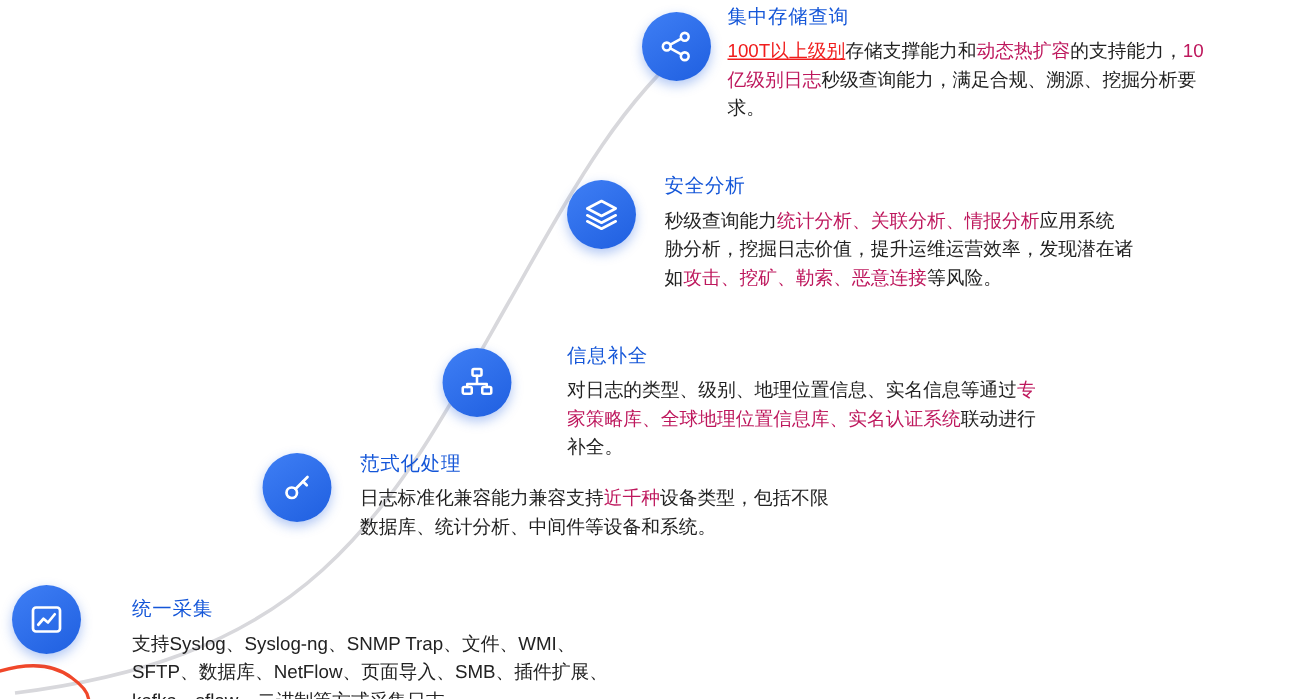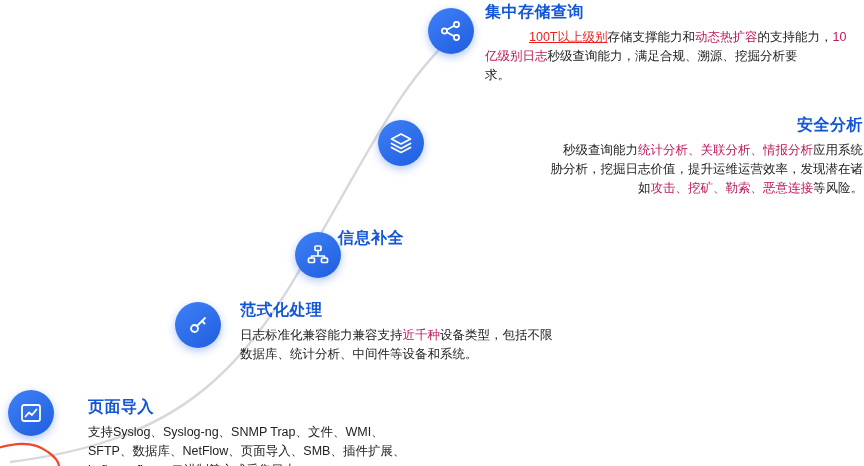--- a/index.html
+++ b/index.html
@@ -35,38 +35,37 @@
     box-shadow: 0 3px 8px rgba(31,95,224,0.35);
     display: flex;
     align-items: center;
     justify-content: center;
   }
   .node svg { display: block; }
   .block {
     position: absolute;
   }
   .block-title {
-    font-size: 16px;
-    font-weight: bold;
+    font-size: 13px;
+    font-weight: normal;
     color: #1456d8;
     margin: 0 0 5px 0;
     letter-spacing: 0.5px;
   }
   .block-body {
     font-size: 12.5px;
     line-height: 19px;
     color: #222222;
   }
   .hl {
     color: #be185d;
   }
   .hl-u {
     color: #f01d1d;
     text-decoration: underline;
-    margin-left: 44px;
   }
 </style>
 </head>
 <body>
 
 <div id="stage">
 
   <svg id="curve" viewBox="0 0 864 466">
     <path d="M 10 462 C 90 452, 160 430, 215 380 C 268 332, 300 270, 340 200 C 382 126, 412 70, 462 28" fill="none" stroke="#d8d8dc" stroke-width="2.4"></path>
     <path d="M -8 450 C 14 442, 34 441, 48 452 C 62 462, 62 470, 52 478" fill="none" stroke="#f0472a" stroke-width="2.2"></path>
@@ -118,41 +117,46 @@
         <circle cx="17.5" cy="5.5" r="2.6"></circle>
         <circle cx="17.5" cy="18.5" r="2.6"></circle>
         <circle cx="5.5" cy="12" r="2.6"></circle>
         <line x1="7.9" y1="10.8" x2="15.2" y2="6.7"></line>
         <line x1="7.9" y1="13.2" x2="15.2" y2="17.3"></line>
       </svg>
     </span>
   </div>
 
   <div class="block" style="left:88px; top:397px; width:420px;">
-    <div class="block-title">页面导入</div>
+    <div class="block-title">统一采集</div>
     <div class="block-body">
         <div><span>支持Syslog、Syslog-ng、SNMP Trap、文件、WMI、</span></div>
         <div><span>SFTP、数据库、NetFlow、页面导入、SMB、插件扩展、</span></div>
         <div><span>kafka、sflow、二进制等方式采集日志。</span></div>
       </div>
   </div>
 
   <div class="block" style="left:240px; top:300px; width:420px;">
     <div class="block-title">范式化处理</div>
     <div class="block-body">
         <div><span>日志标准化兼容能力兼容支持</span><span class="hl">近千种</span><span>设备类型，包括不限</span></div>
         <div><span>数据库、统计分析、中间件等设备和系统。</span></div>
       </div>
   </div>
 
-  <div class="block" style="left:338px; top:228px; width:450px;">
+  <div class="block" style="left:378px; top:228px; width:450px;">
     <div class="block-title">信息补全</div>
+    <div class="block-body">
+        <div><span>对日志的类型、级别、地理位置信息、实名信息等通过</span><span class="hl">专</span></div>
+        <div><span class="hl">家策略库、全球地理位置信息库、实名认证系统</span><span>联动进行</span></div>
+        <div><span>补全。</span></div>
+      </div>
   </div>
 
-  <div class="block" style="left:443px; top:115px; width:420px;text-align:right;">
+  <div class="block" style="left:443px; top:115px; width:420px;">
     <div class="block-title">安全分析</div>
     <div class="block-body">
         <div><span>秒级查询能力</span><span class="hl">统计分析、关联分析、情报分析</span><span>应用系统</span></div>
         <div><span>胁分析，挖掘日志价值，提升运维运营效率，发现潜在诸</span></div>
         <div><span>如</span><span class="hl">攻击、挖矿、勒索、恶意连接</span><span>等风险。</span></div>
       </div>
   </div>
 
   <div class="block" style="left:485px; top:2px; width:378px;">
     <div class="block-title">集中存储查询</div>

